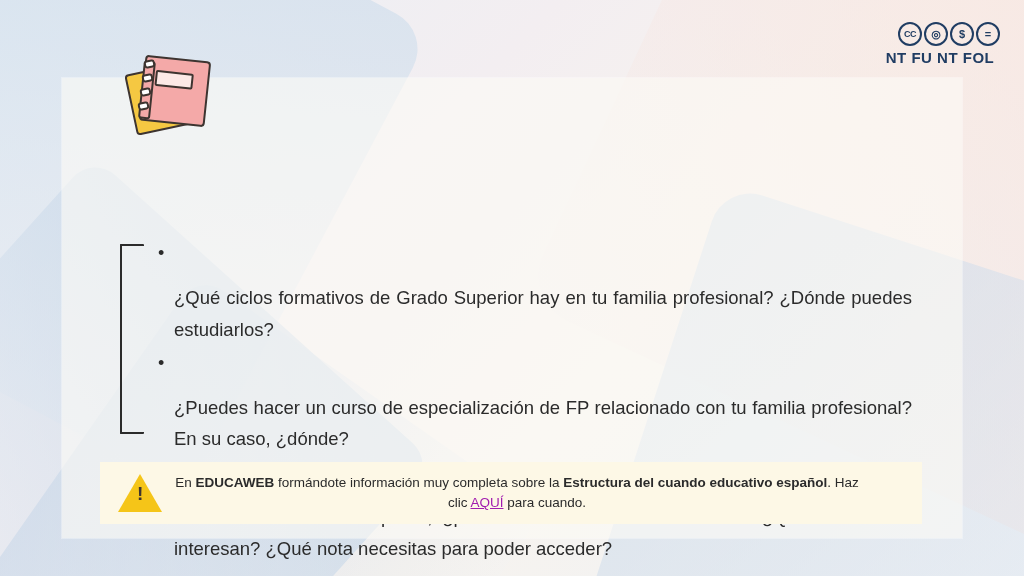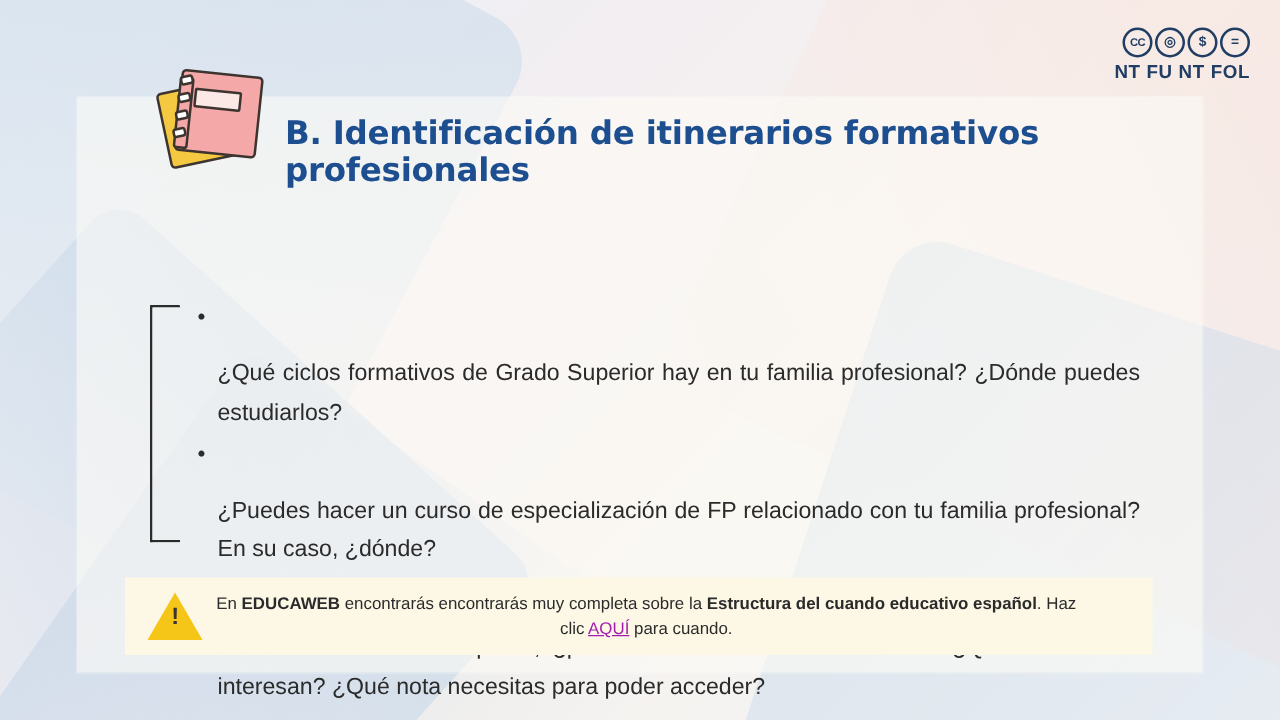--- a/index.html
+++ b/index.html
@@ -114,21 +114,20 @@
   }
   .logo-badge.cc {
     font-size: 9px;
     letter-spacing: -0.5px;
   }
   .logo-text {
     margin-top: 3px;
     font-size: 15px;
     font-weight: bold;
     letter-spacing: 0.5px;
-    text-align: right;
     color: #203d63;
   }
 
   
   .books {
     position: absolute;
     left: 128px;
     top: 52px;
     width: 86px;
     height: 80px;
@@ -332,21 +331,20 @@
     <div class="book-front">
       <div class="book-label"></div>
       <div class="book-spine"></div>
     </div>
     <div class="ring" style="left:16px; top:8px; transform:rotate(-12deg);"></div>
     <div class="ring" style="left:14px; top:22px; transform:rotate(-12deg);"></div>
     <div class="ring" style="left:12px; top:36px; transform:rotate(-12deg);"></div>
     <div class="ring" style="left:10px; top:50px; transform:rotate(-12deg);"></div>
   </div>
 
-  <div class="title">B. Identificación de itinerarios formativos profesionales</div>
 
 
   <div class="questions-wrap">
     <div class="bracket"></div>
     <div class="questions">
       <div class="q-item">
         <span class="q-bullet">•</span>
         <span class="q-text">¿Qué ciclos formativos de Grado Superior hay en tu familia profesional? ¿Dónde puedes estudiarlos?</span>
       </div>
       <div class="q-item">
@@ -358,17 +356,17 @@
         <span class="q-text">Al acabar un Grado Superior, ¿puedes acceder a la Universidad? ¿Qué estudios te interesan? ¿Qué nota necesitas para poder acceder?</span>
       </div>
     </div>
   </div>
 
   <div class="note">
     <div class="warn-icon">
       <div class="tri"></div>
     </div>
     <div class="note-text">
-      <span>En </span><b>EDUCAWEB</b><span> encontrarás encontrarás muy completa sobre la </span><b>Estructura del cuando educativo español</b><span>. Haz clic </span><a class="note-link" href="#">AQUÍ</a><span> para cuando.</span>
+      <span>En </span><b>EDUCAWEB</b><span> formándote información muy completa sobre la </span><b>Estructura del cuando educativo español</b><span>. Haz clic </span><a class="note-link" href="#">AQUÍ</a><span> para cuando.</span>
     </div>
   </div>
 
 </div>
 
 </body></html>

